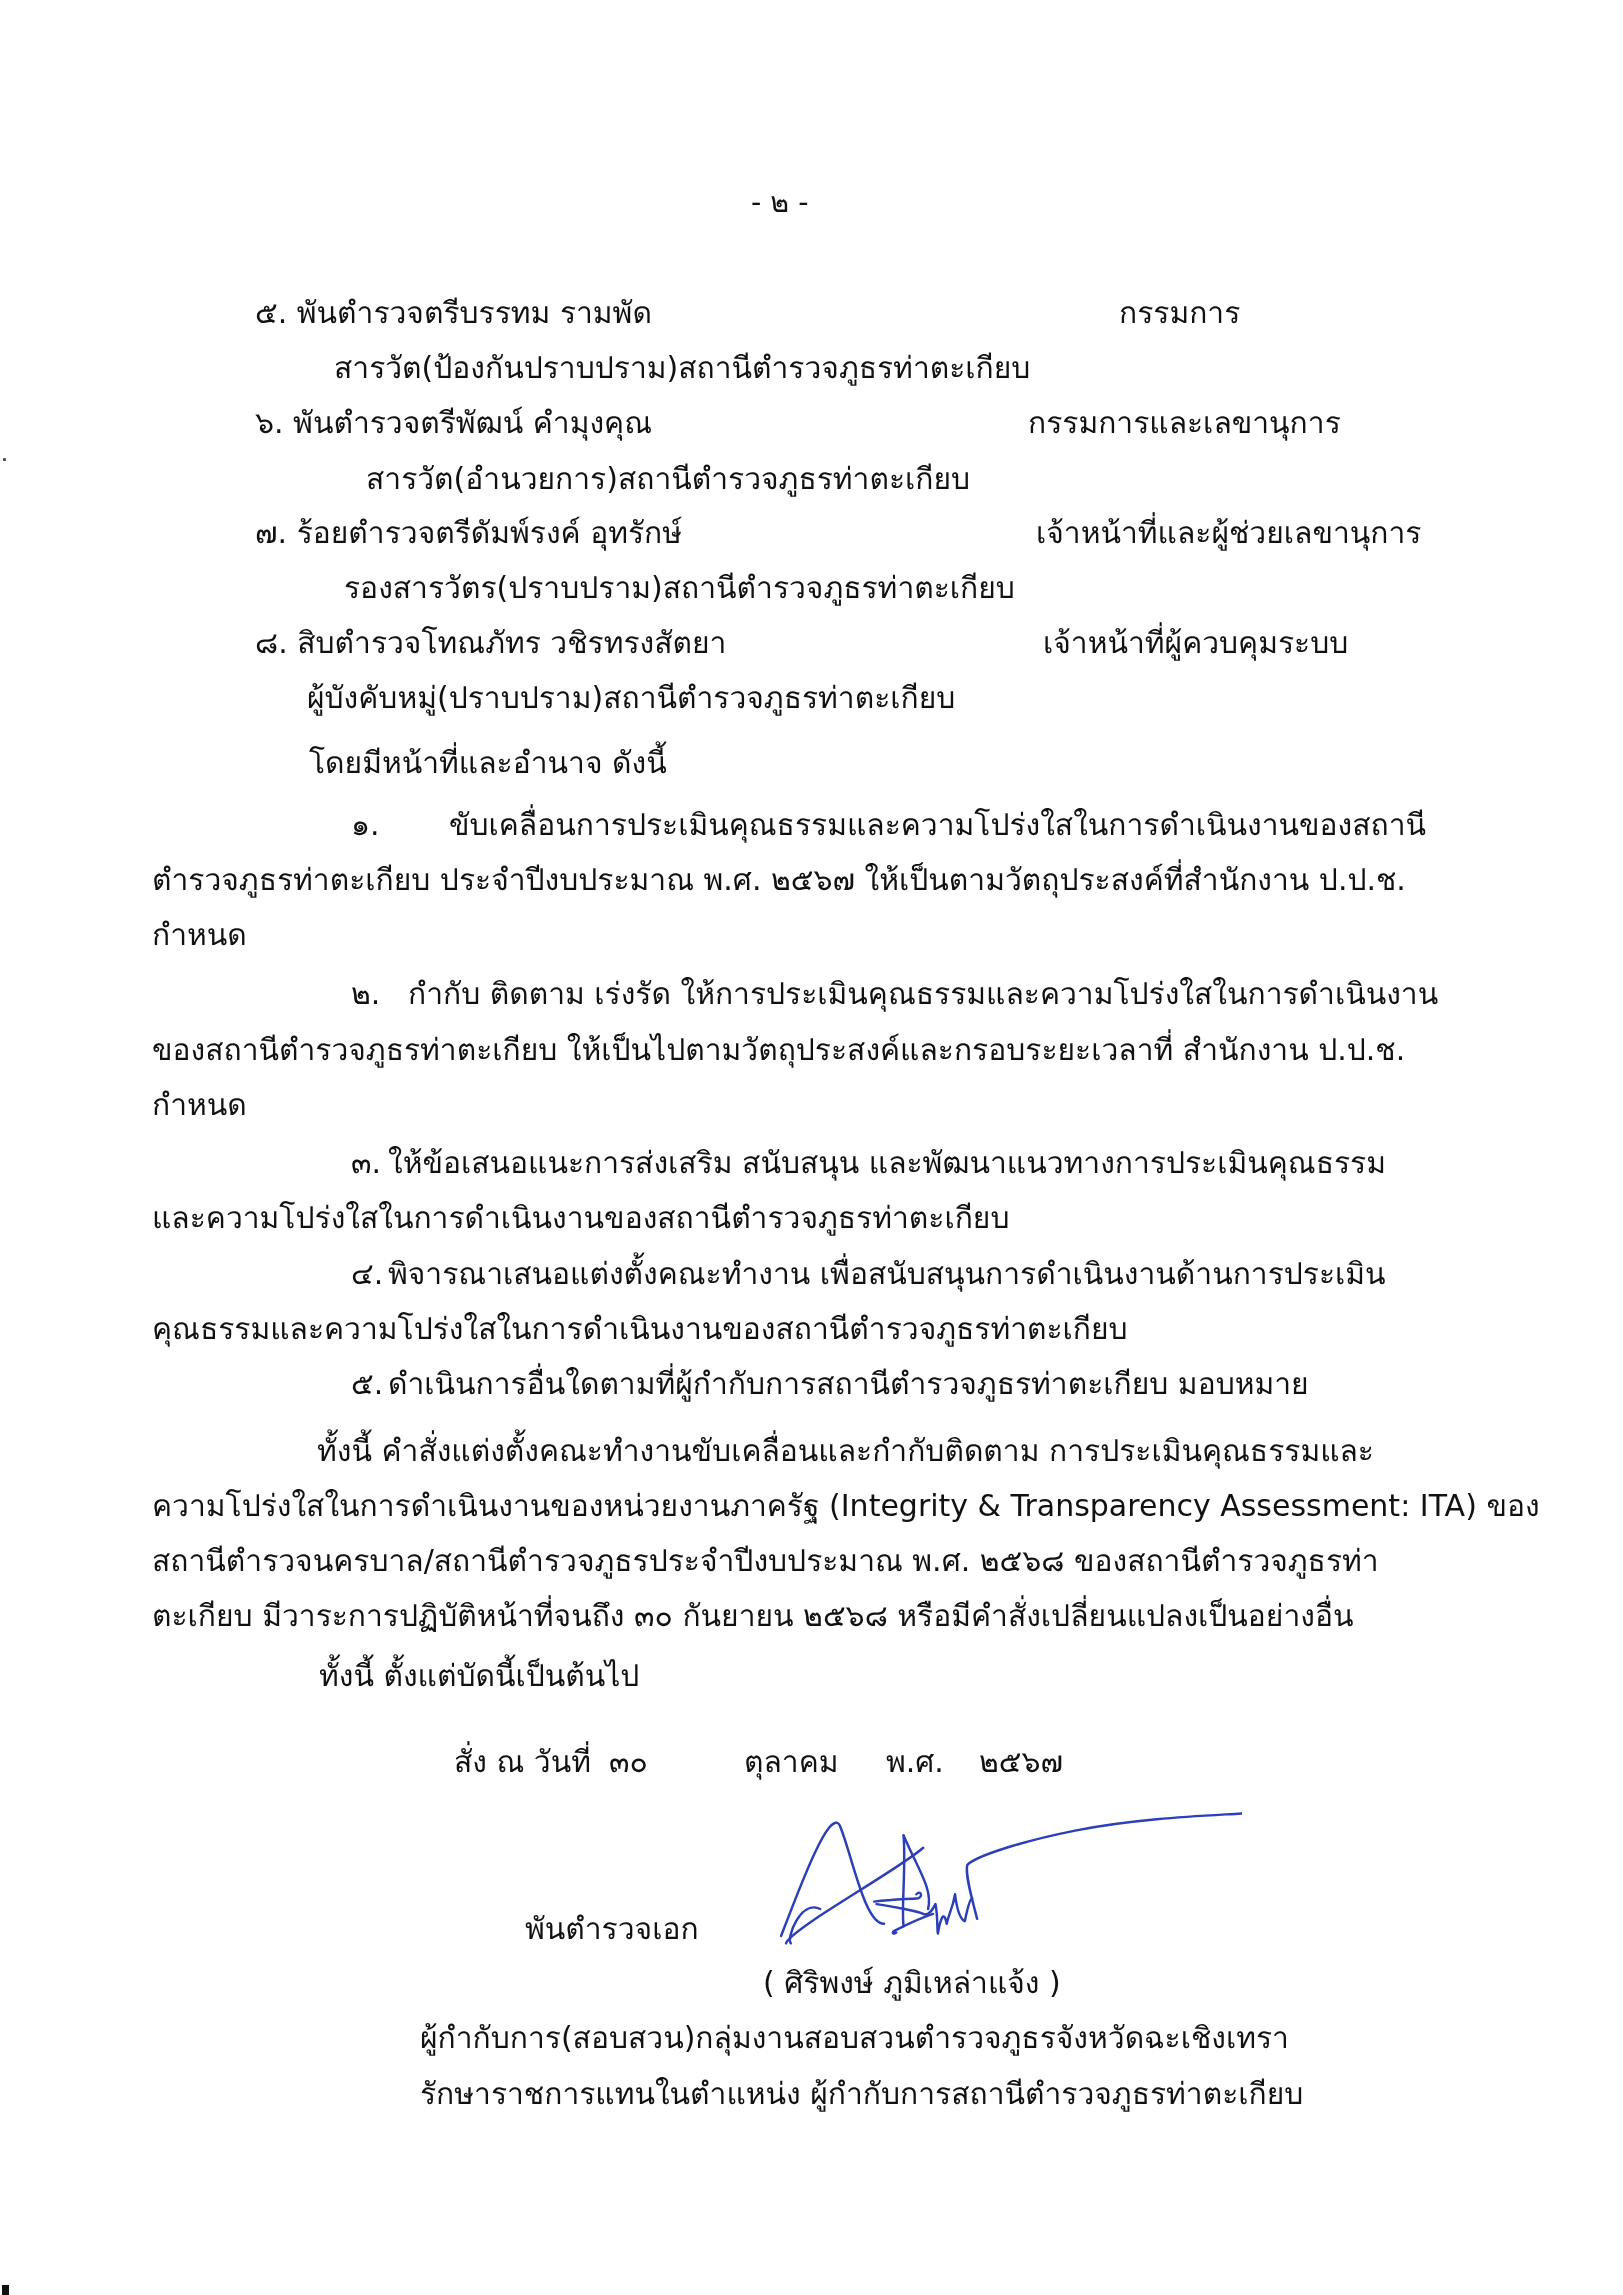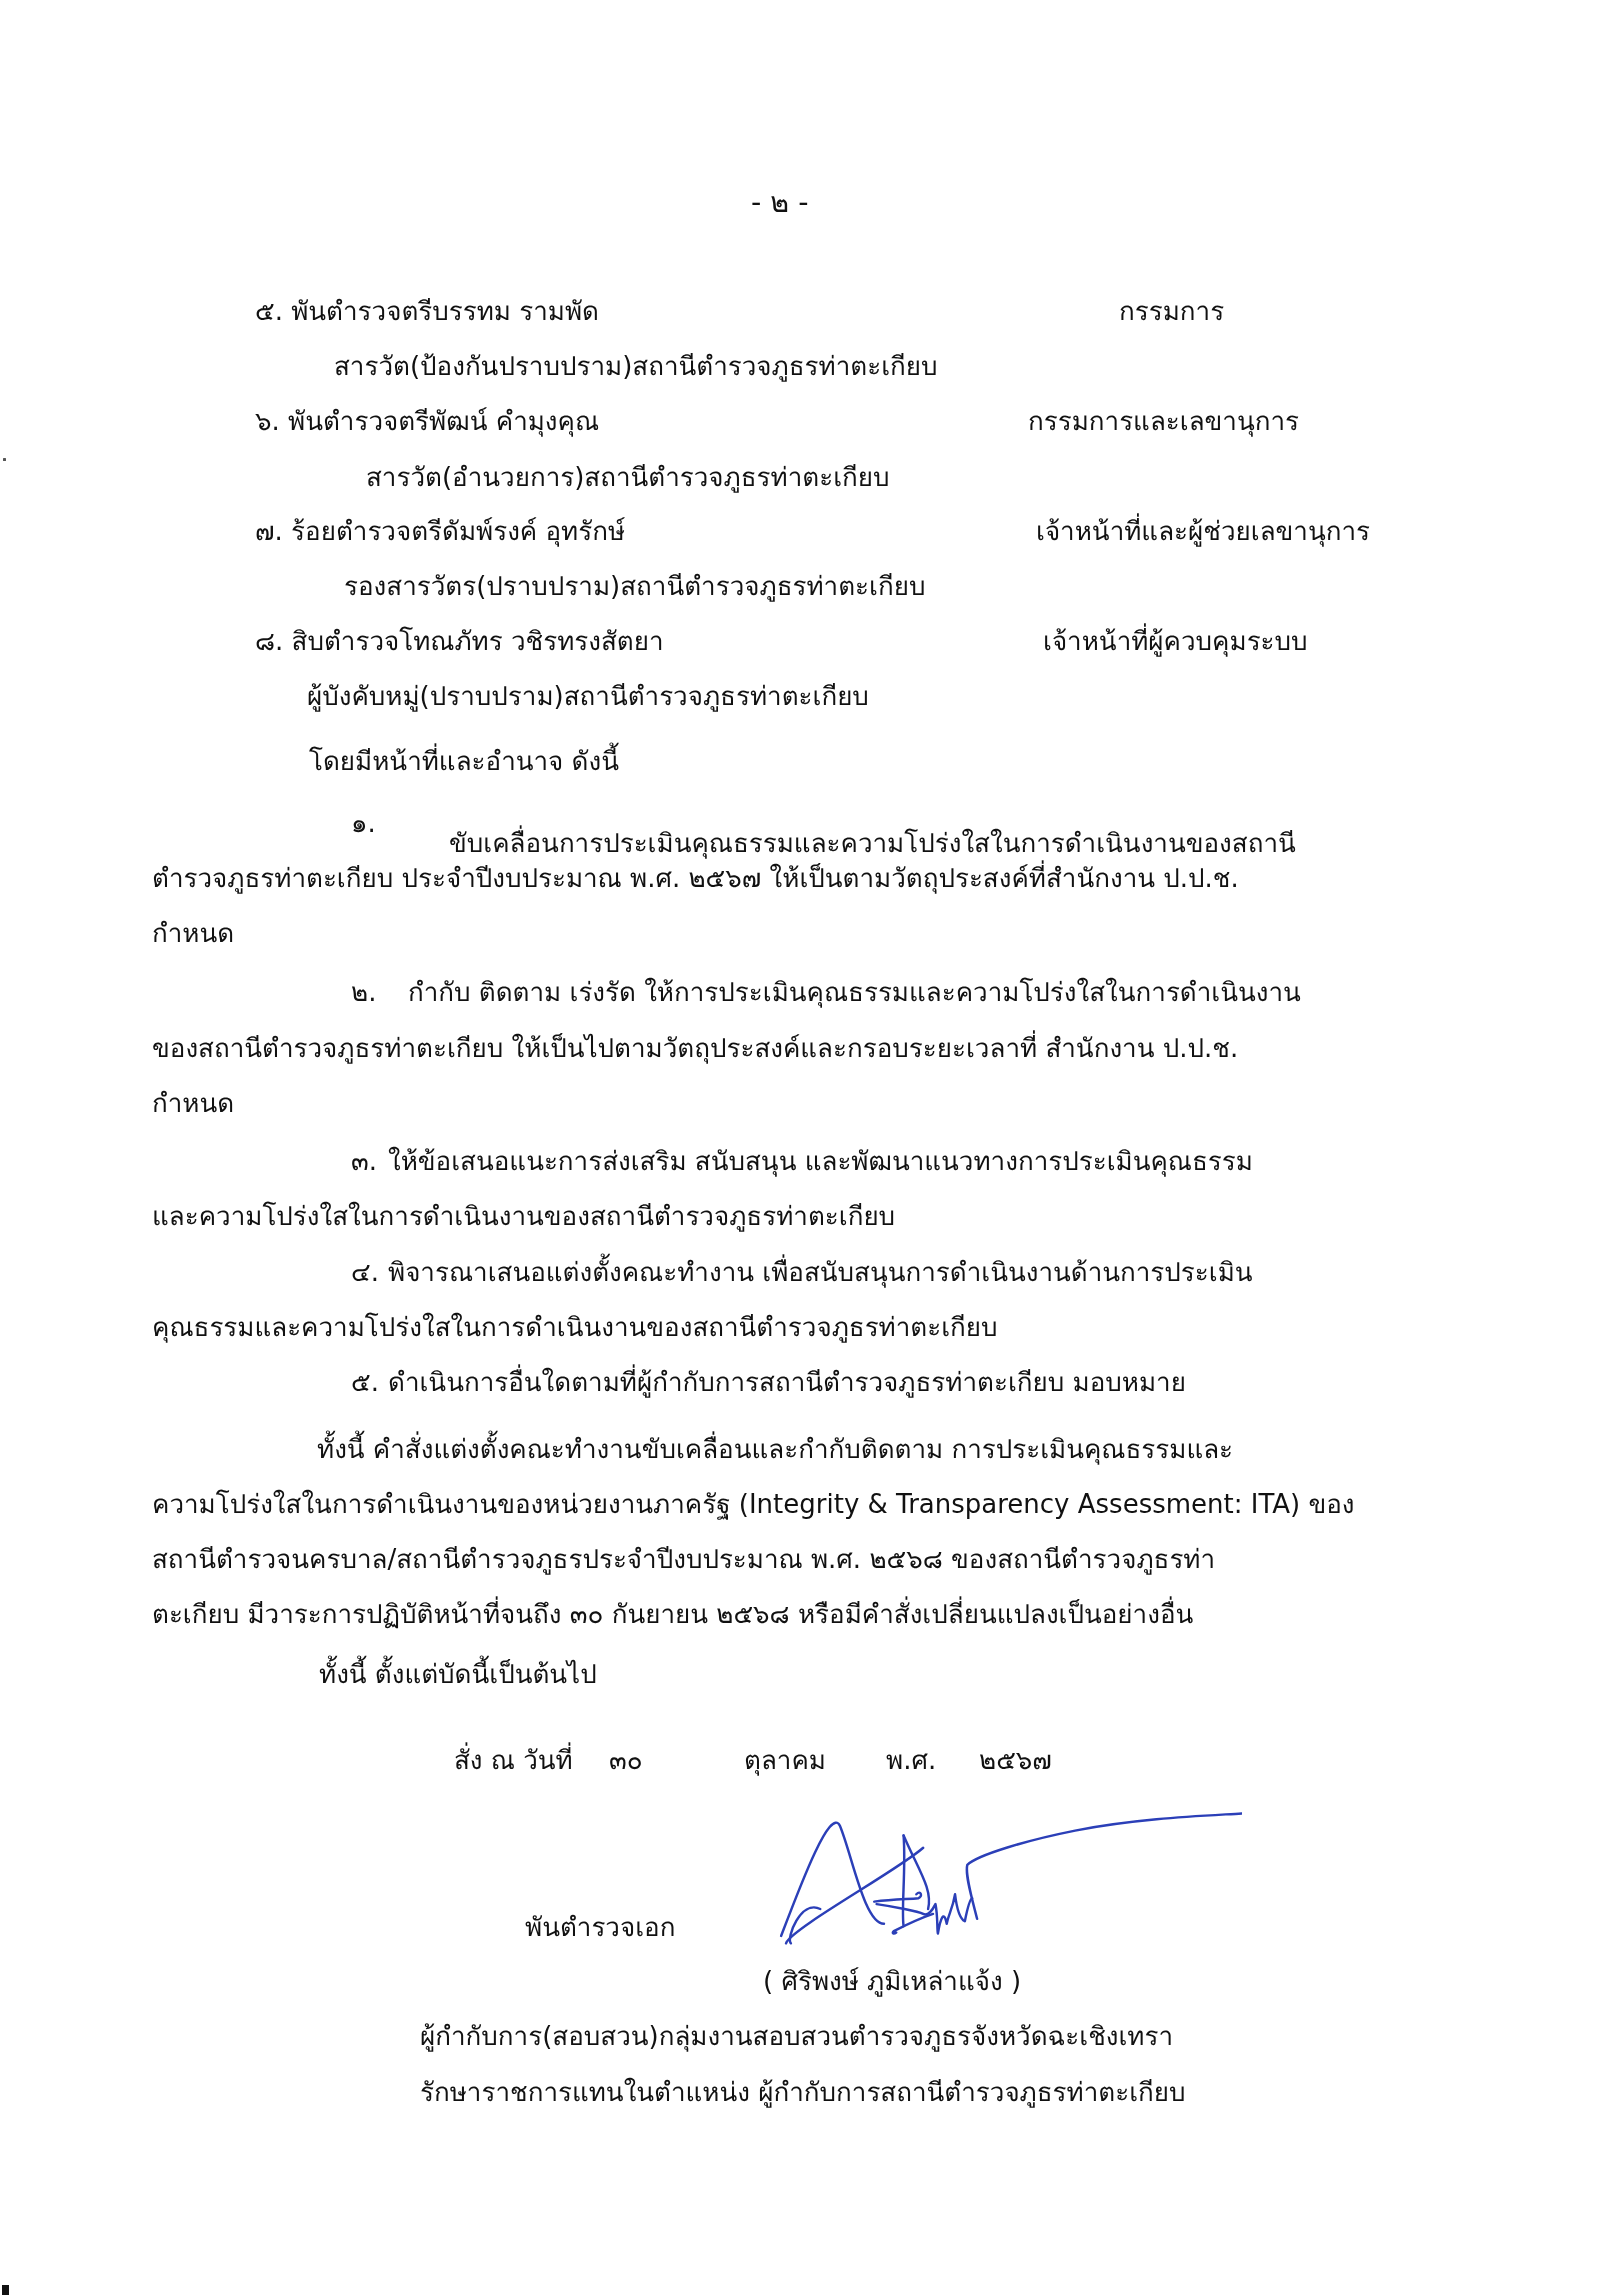--- a/index.html
+++ b/index.html
@@ -1,21 +1,21 @@
 <!DOCTYPE html>
 <html style="font-size:7.9px"><head>
 <meta charset="utf-8">
 <style>
   html, body { margin: 0; padding: 0; background: #ffffff; }
   body {
     width: 1623px; height: 2295px; position: relative; overflow: hidden;
     font-family: "DejaVu Sans", "Liberation Sans", sans-serif;
     color: #111111;
   }
-  .t { position: absolute; white-space: nowrap; font-size: 26px; line-height: 1; }
+  .t { position: absolute; white-space: nowrap; font-size: 30px; line-height: 1; }
   .page-num { left: 751px; top: 189px; font-size: 28.5px; }
   .sig { position: absolute; left: 771px; top: 1811px; width: 471px; height: 147px; }
   .scan-mark { position: absolute; left: 2px; top: 2285px; width: 6.9px; height: 10.8px; background: #111; }
   .scan-dot { position: absolute; left: 2.9px; top: 458px; width: 2.9px; height: 2.9px; background: #555; border-radius: 0.5px; }
 </style>
 </head>
 <body>
 
 <div>
 
@@ -33,21 +33,21 @@
   <div class="t" style="left:1036px; top:518px;">เจ้าหน้าที่และผู้ช่วยเลขานุการ</div>
   <div class="t" style="left:344px; top:573px;">รองสารวัตร(ปราบปราม)สถานีตำรวจภูธรท่าตะเกียบ</div>
 
   <div class="t" style="left:255px; top:628px;">๘. สิบตำรวจโทณภัทร วชิรทรงสัตยา</div>
   <div class="t" style="left:1043px; top:628px;">เจ้าหน้าที่ผู้ควบคุมระบบ</div>
   <div class="t" style="left:307px; top:683px;">ผู้บังคับหมู่(ปราบปราม)สถานีตำรวจภูธรท่าตะเกียบ</div>
 
   <div class="t" style="left:309px; top:748px;">โดยมีหน้าที่และอำนาจ ดังนี้</div>
 
   <div class="t" style="left:351px; top:810px;">๑.</div>
-  <div class="t" style="left:449px; top:810px;margin-top:20px;">ขับเคลื่อนการประเมินคุณธรรมและความโปร่งใสในการดำเนินงานของสถานี</div>
+  <div class="t" style="left:449px; top:810px;">ขับเคลื่อนการประเมินคุณธรรมและความโปร่งใสในการดำเนินงานของสถานี</div>
   <div class="t" style="left:152px; top:865px;">ตำรวจภูธรท่าตะเกียบ ประจำปีงบประมาณ พ.ศ. ๒๕๖๗ ให้เป็นตามวัตถุประสงค์ที่สำนักงาน ป.ป.ช.</div>
   <div class="t" style="left:152px; top:920px;">กำหนด</div>
 
   <div class="t" style="left:351px; top:979px;">๒.</div>
   <div class="t" style="left:408px; top:979px;">กำกับ ติดตาม เร่งรัด ให้การประเมินคุณธรรมและความโปร่งใสในการดำเนินงาน</div>
   <div class="t" style="left:152px; top:1035px;">ของสถานีตำรวจภูธรท่าตะเกียบ ให้เป็นไปตามวัตถุประสงค์และกรอบระยะเวลาที่ สำนักงาน ป.ป.ช.</div>
   <div class="t" style="left:152px; top:1090px;">กำหนด</div>
 
   <div class="t" style="left:351px; top:1148px;">๓.</div>
   <div class="t" style="left:388px; top:1148px;">ให้ข้อเสนอแนะการส่งเสริม สนับสนุน และพัฒนาแนวทางการประเมินคุณธรรม</div>

